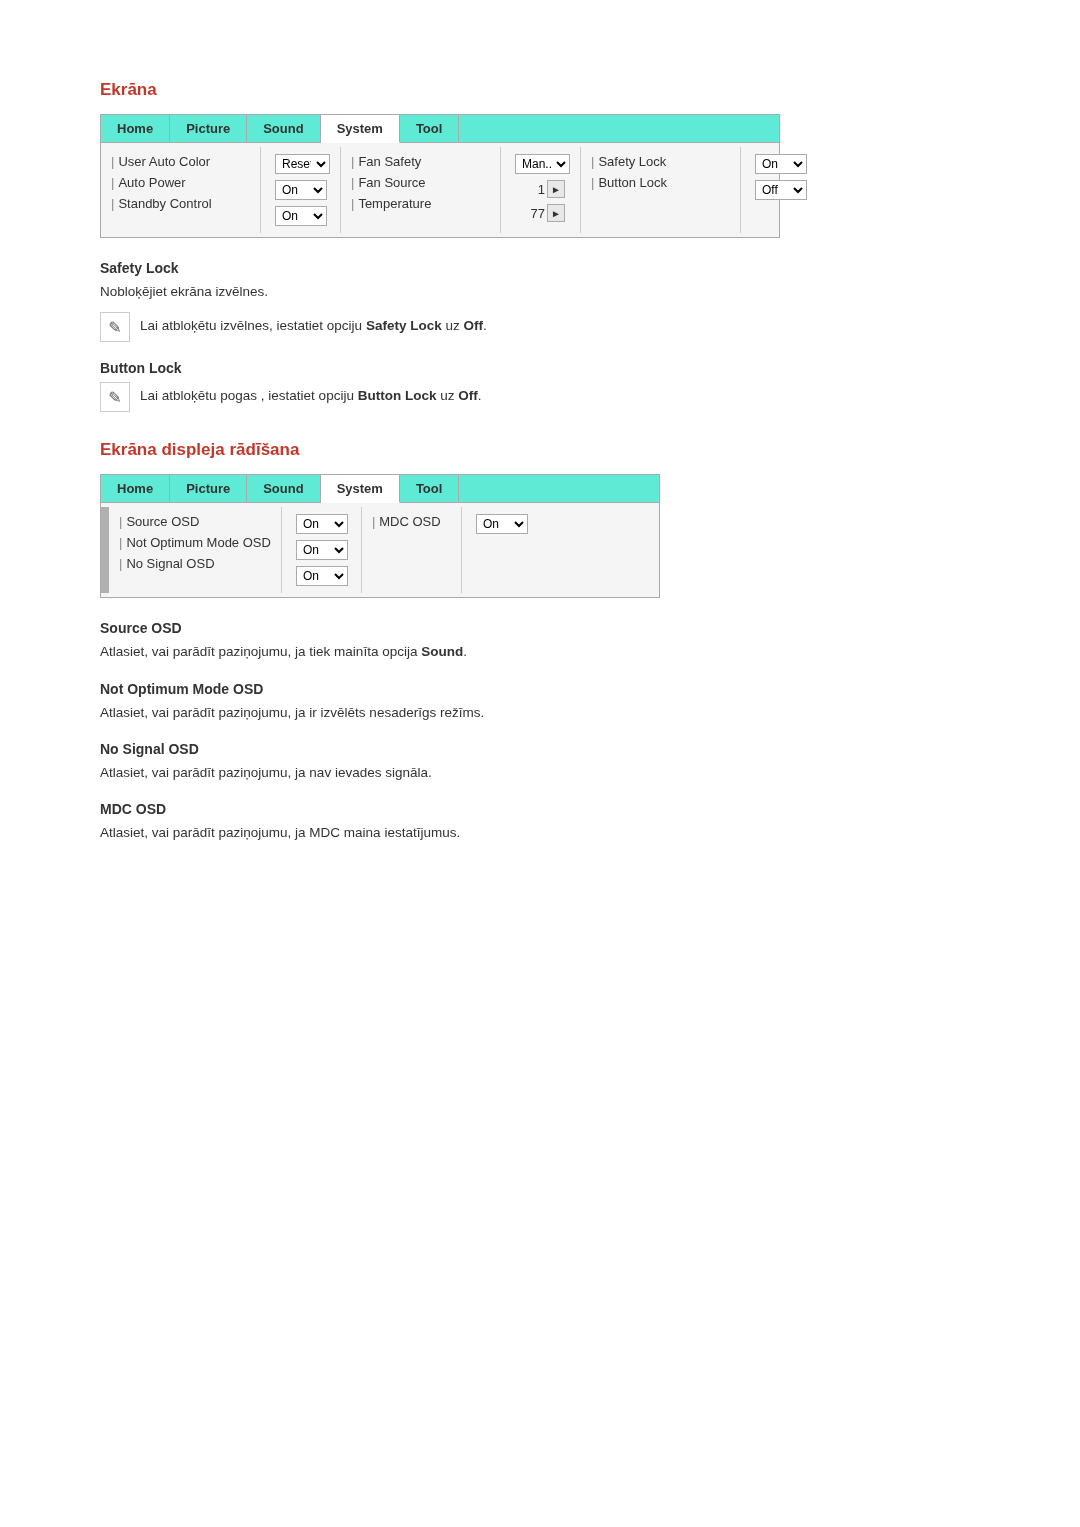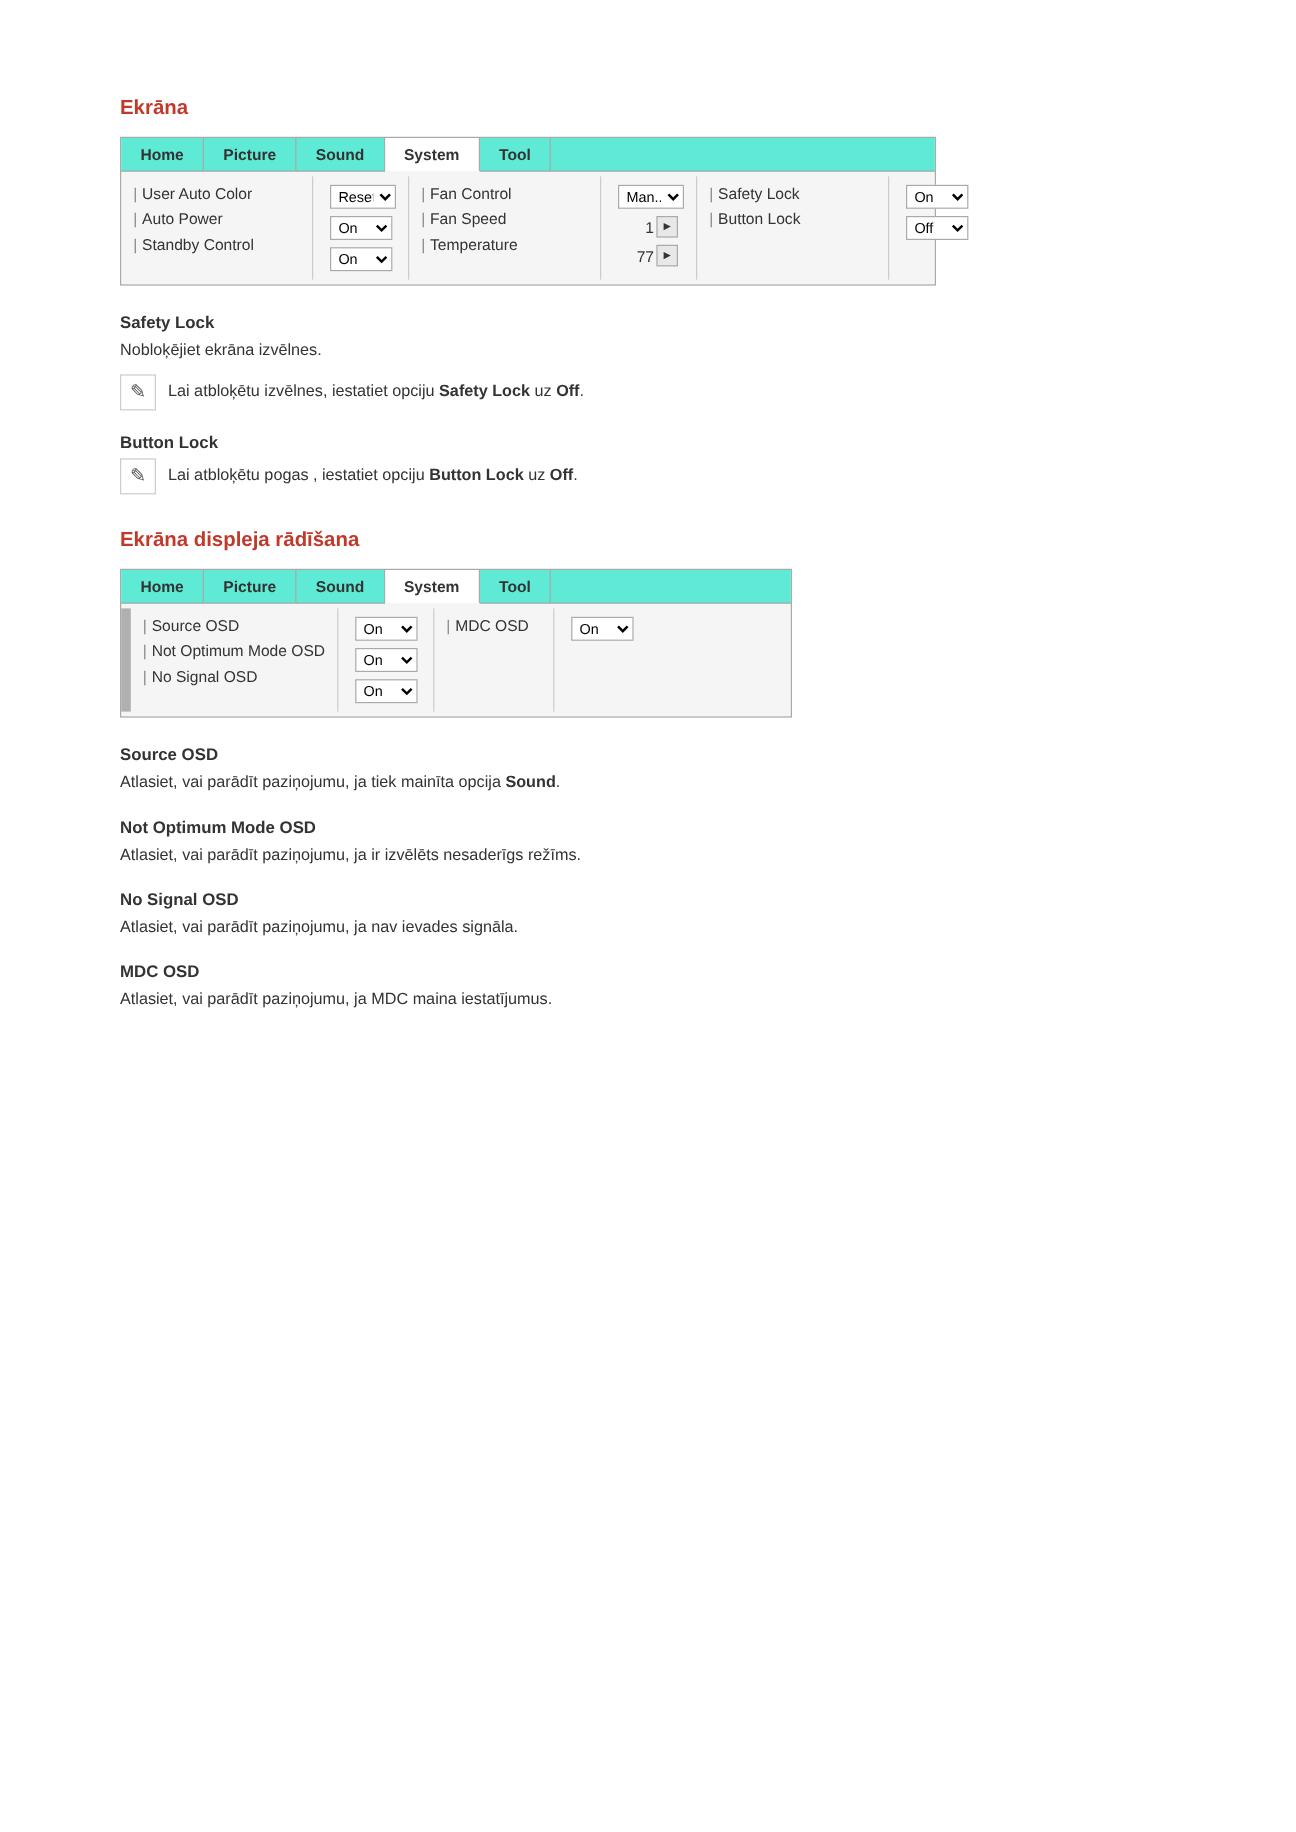--- a/index.html
+++ b/index.html
@@ -175,25 +175,25 @@
           <select class="ui-select">
             <option>On</option>
             <option>Off</option>
           </select>
         </div>
       </div>
 
       <div class="ui-col">
         <div class="ui-row">
           <span class="pipe">|</span>
-          <span>Fan Control</span>
-        </div>
-        <div class="ui-row">
-          <span class="pipe">|</span>
-          <span>Fan Speed</span>
+          <span>Fan Safety</span>
+        </div>
+        <div class="ui-row">
+          <span class="pipe">|</span>
+          <span>Fan Source</span>
         </div>
         <div class="ui-row">
           <span class="pipe">|</span>
           <span>Temperature</span>
         </div>
       </div>
 
       <div class="ui-col" style="min-width:80px;">
         <div class="ui-row">
           <select class="ui-select">

